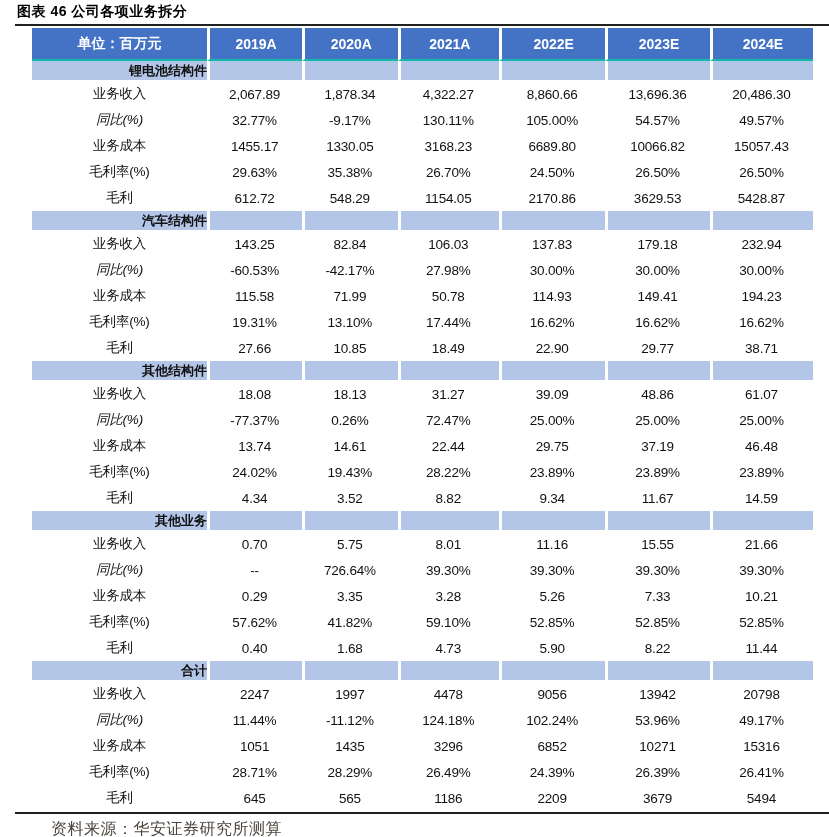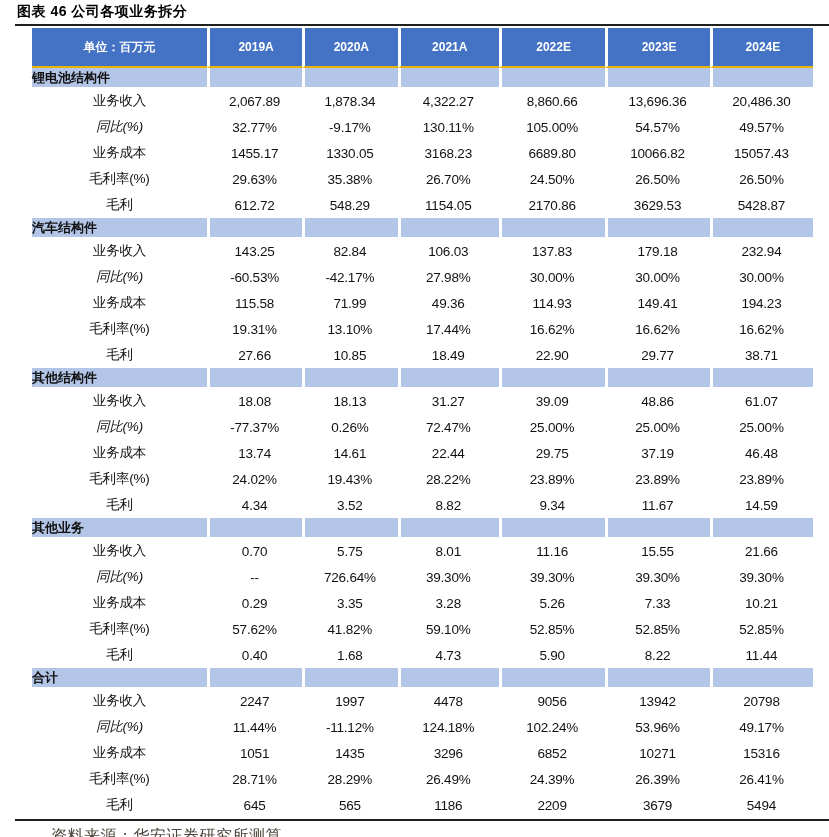--- a/index.html
+++ b/index.html
@@ -39,34 +39,34 @@
   col.c-label{width:22.4%;}
   col.c1{width:12.2%;}
   col.c2{width:12.2%;}
   col.c3{width:13.0%;}
   col.c4{width:13.6%;}
   col.c5{width:13.4%;}
   col.c6{width:13.2%;}
   thead th{
     background:var(--header-bg);
     color:var(--header-text);
-    font-size:12px;
+    font-size:14px;
     font-weight:bold;
-    height:40px;
+    height:33px;
     text-align:center;
     vertical-align:middle;
-    border-bottom:2px solid #eab308;
+    border-bottom:2px solid #14b8a6;
   }
   thead th + th{border-left:3px solid #FFFFFF;}
   .section-row td{
     background:var(--section-bg);
     height:20px;
     font-size:13px;
     font-weight:bold;
-    text-align:left;
+    text-align:right;
     vertical-align:middle;
     border-bottom:1px solid #FFFFFF;
   }
   .section-row td + td{border-left:3px solid #FFFFFF;}
   .data-row td{
     height:26px;
     font-size:13.5px;
     text-align:center;
     vertical-align:middle;
     white-space:nowrap;
@@ -189,21 +189,21 @@
           <td>-42.17%</td>
           <td>27.98%</td>
           <td>30.00%</td>
           <td>30.00%</td>
           <td>30.00%</td>
         </tr>
         <tr class="data-row">
           <td class="row-label">业务成本</td>
           <td>115.58</td>
           <td>71.99</td>
-          <td>49.36</td>
+          <td>50.78</td>
           <td>114.93</td>
           <td>149.41</td>
           <td>194.23</td>
         </tr>
         <tr class="data-row">
           <td class="row-label">毛利率(%)</td>
           <td>19.31%</td>
           <td>13.10%</td>
           <td>17.44%</td>
           <td>16.62%</td>

